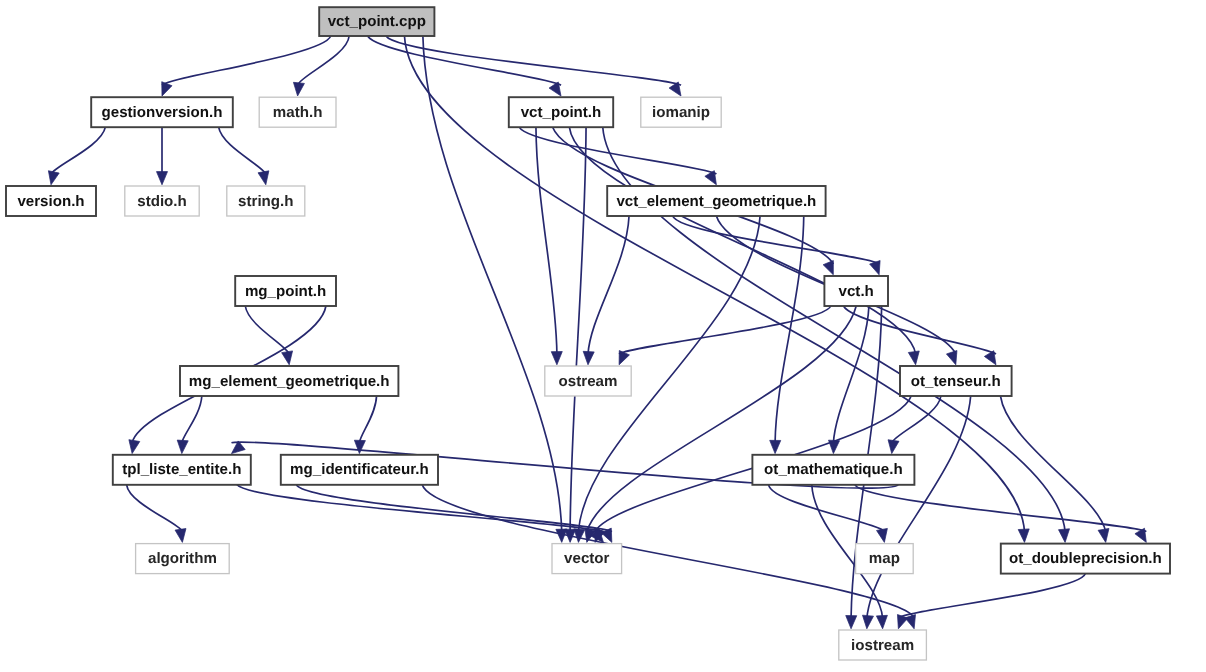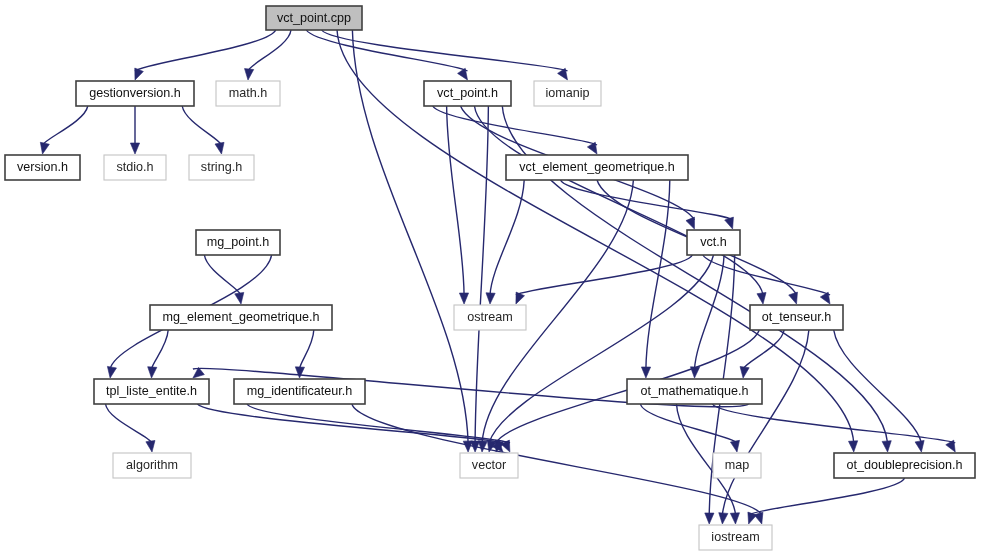--- a/index.html
+++ b/index.html
@@ -7,20 +7,21 @@
     padding: 0;
     background: #ffffff;
   }
   #graph-root {
     position: relative;
     width: 1005px;
     height: 560px;
     background: #ffffff;
     font-family: "Liberation Sans", sans-serif;
     overflow: hidden;
+    font-weight: bold;
   }
   #graph-svg {
     position: absolute;
     left: 0;
     top: 0;
     width: 1005px;
     height: 560px;
   }
   .edge-path {
     fill: none;

